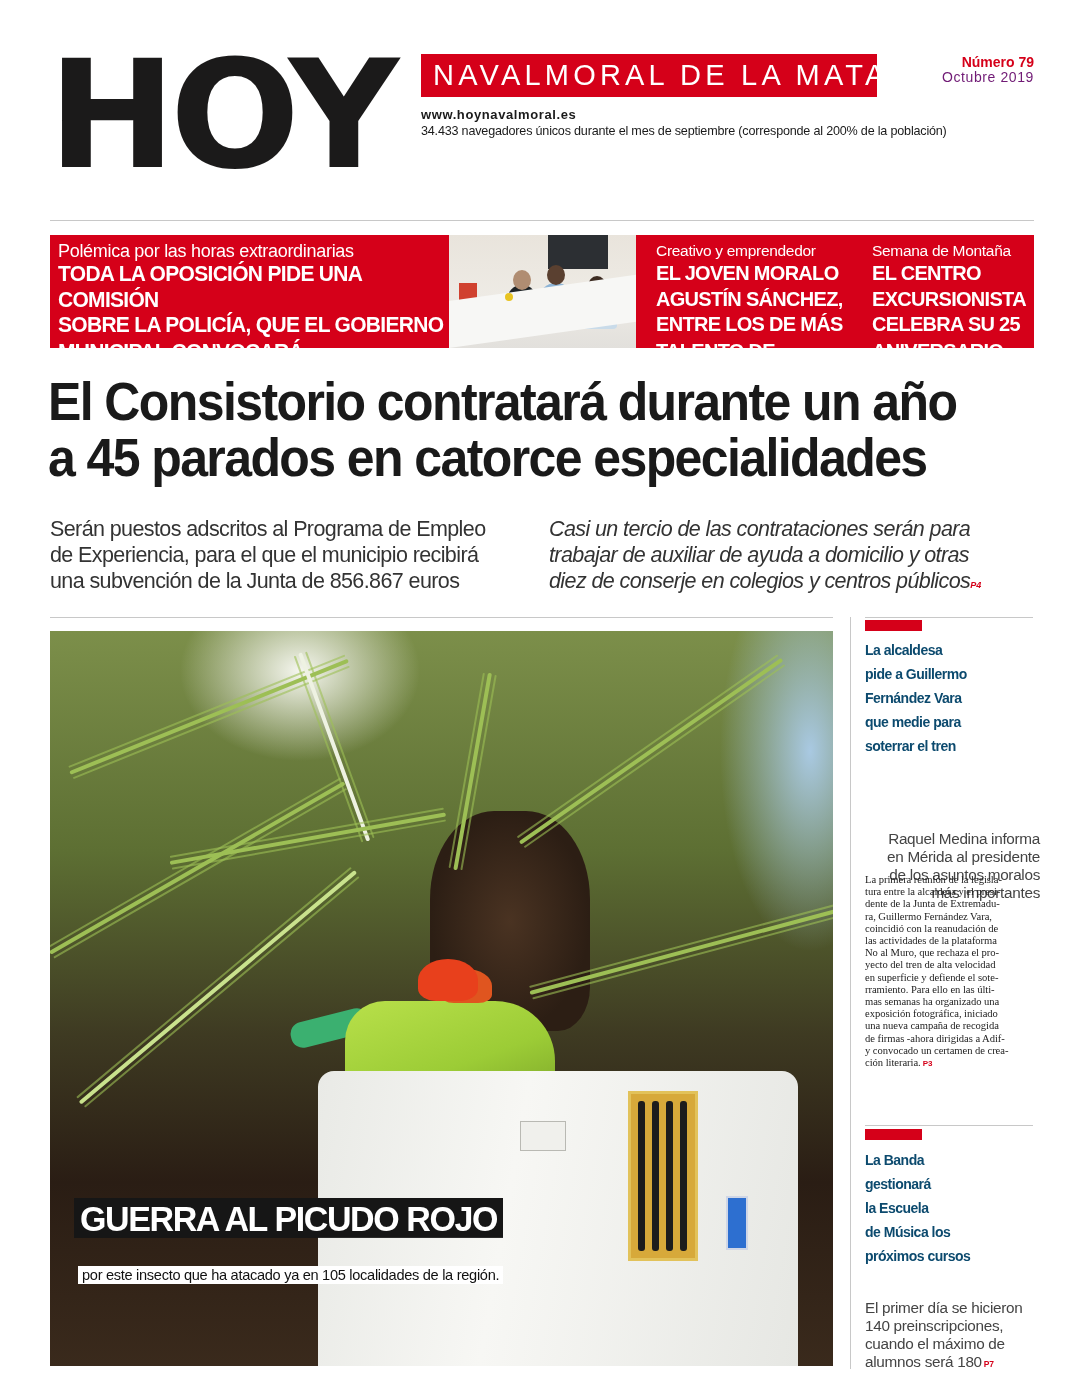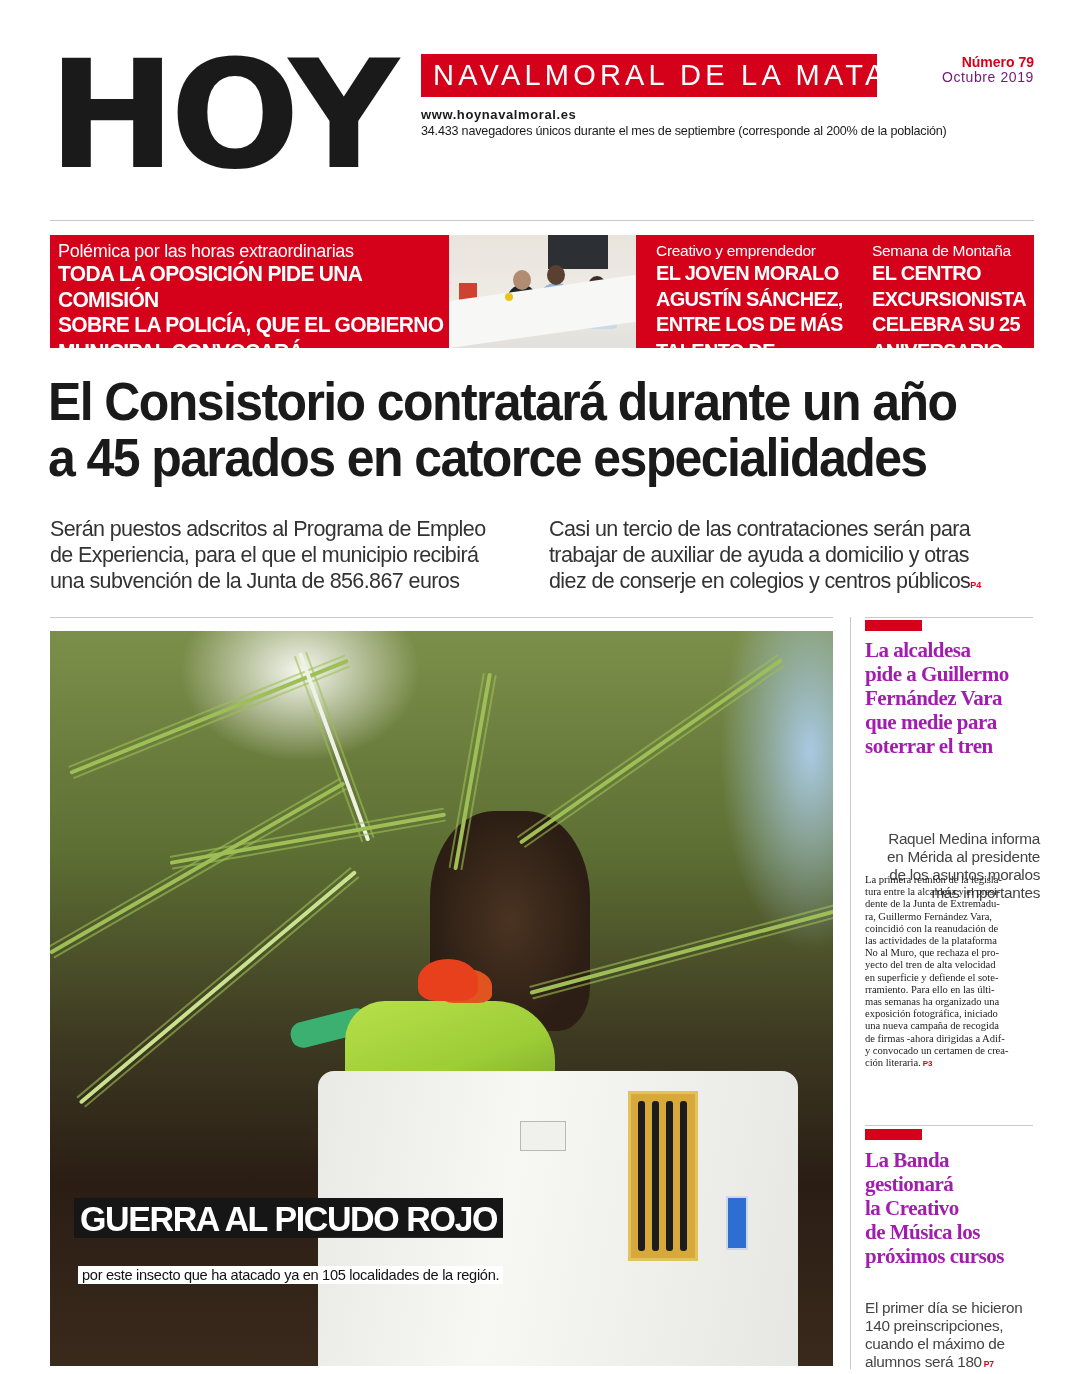--- a/index.html
+++ b/index.html
@@ -84,21 +84,21 @@
     font-family: "Liberation Sans", sans-serif; font-weight: bold; font-size: 50px; line-height: 53px;
     letter-spacing: -1.6px; color: #1a1a1a; white-space: pre-line;
     transform: scaleY(1.06); transform-origin: top left;
   }
   .deck {
     position: absolute; top: 516px;
     font-family: "Liberation Sans", sans-serif; font-size: 21.5px; line-height: 26px;
     color: #333; letter-spacing: -0.6px; white-space: pre-line; font-weight: 300;
   }
   .deck-left { left: 50px; width: 490px; }
-  .deck-right { left: 549px; width: 490px; }
+  .deck-right { left: 549px; width: 490px; font-style: italic; }
   .deck .page-ref { color: #d50019; font-size: 9px; font-weight: bold; letter-spacing: 0; }
 
   .section-rule {
     position: absolute; left: 50px; top: 617px; width: 783px; height: 1px; background: #c8c8c8;
   }
   .col-divider {
     position: absolute; left: 850px; top: 617px; width: 1px; height: 752px; background: #c8c8c8;
   }
 
   
@@ -170,22 +170,22 @@
   .photo-caption .cap-line {
     display: block; background: #ffffff; width: max-content; padding: 0 4px;
   }
   .photo-caption .page-ref { color: #d50019; font-size: 8.5px; font-weight: bold; margin-left: 3px; }
 
   
   .side-rule { position: absolute; left: 865px; width: 168px; height: 1px; background: #c8c8c8; }
   .side-tag { position: absolute; left: 865px; width: 57px; height: 11px; background: #d50019; }
   .side-headline {
     position: absolute; left: 865px; width: 175px;
-    font-family: Liberation Serif, serif; font-weight: bold; font-size: 21px; line-height: 24px;
-    letter-spacing: -0.5px; color: #a21caf; white-space: pre-line;
+    font-family: Liberation Sans, sans-serif; font-weight: bold; font-size: 14px; line-height: 24px;
+    letter-spacing: -0.5px; color: #0c4a6e; white-space: pre-line;
   }
   .side-deck {
     position: absolute; left: 865px; width: 175px;
     font-family: "Liberation Sans", sans-serif; font-size: 15.3px; line-height: 18px;
     letter-spacing: -0.3px; color: #444; white-space: pre-line;
   }
   .side-deck .page-ref { color: #d50019; font-size: 8.5px; font-weight: bold; margin-left: 2px; }
   .side-body {
     position: absolute; left: 865px; top: 874px; width: 170px;
     font-family: "Liberation Serif", serif; font-size: 10.6px; line-height: 12.2px;
@@ -305,19 +305,19 @@
 exposición fotográfica, iniciado
 una nueva campaña de recogida
 de firmas -ahora dirigidas a Adif-
 y convocado un certamen de crea-
 ción literaria.</span><span class="page-ref">P3</span></div>
 
 <div class="side-rule" style="top:1125px;"></div>
 <div class="side-tag" style="top:1129px;"></div>
 <div class="side-headline" style="top:1148px;">La Banda
 gestionará
-la Creativo
+la Escuela
 de Música los
 próximos cursos</div>
 <div class="side-deck" style="top:1299px;"><span>El primer día se hicieron
 140 preinscripciones,
 cuando el máximo de
 alumnos será 180</span><span class="page-ref">P7</span></div>
 
 </body></html>

